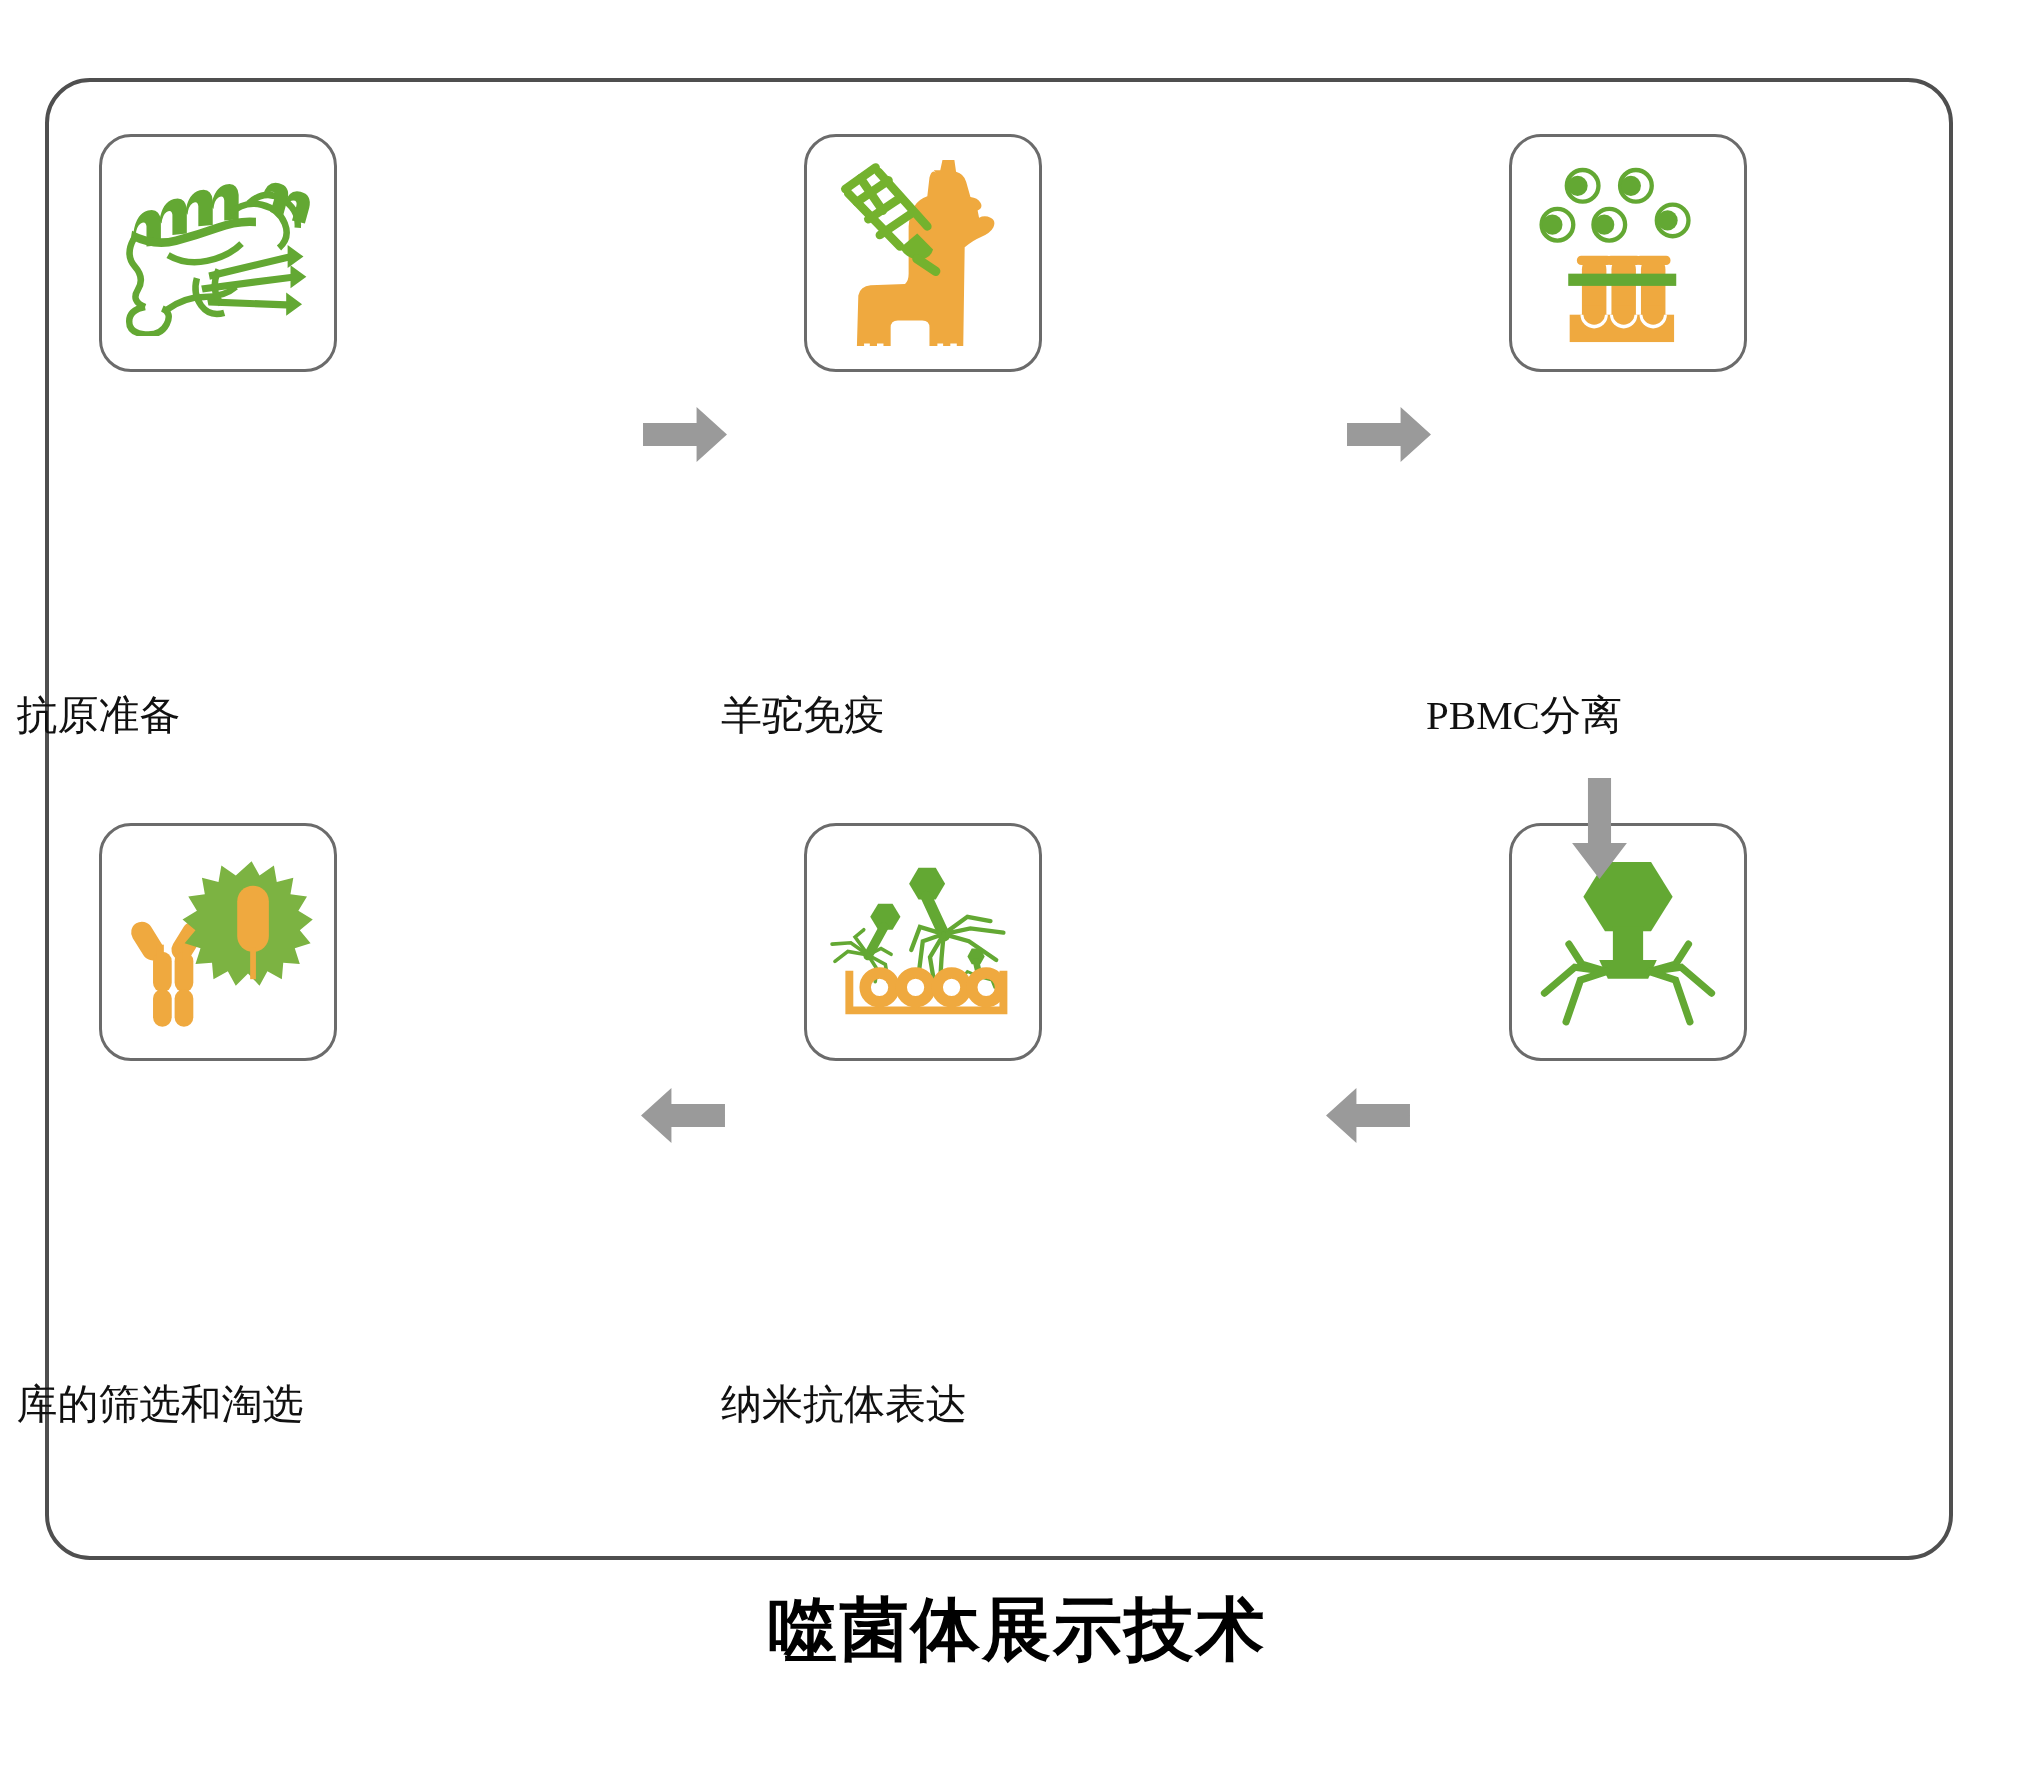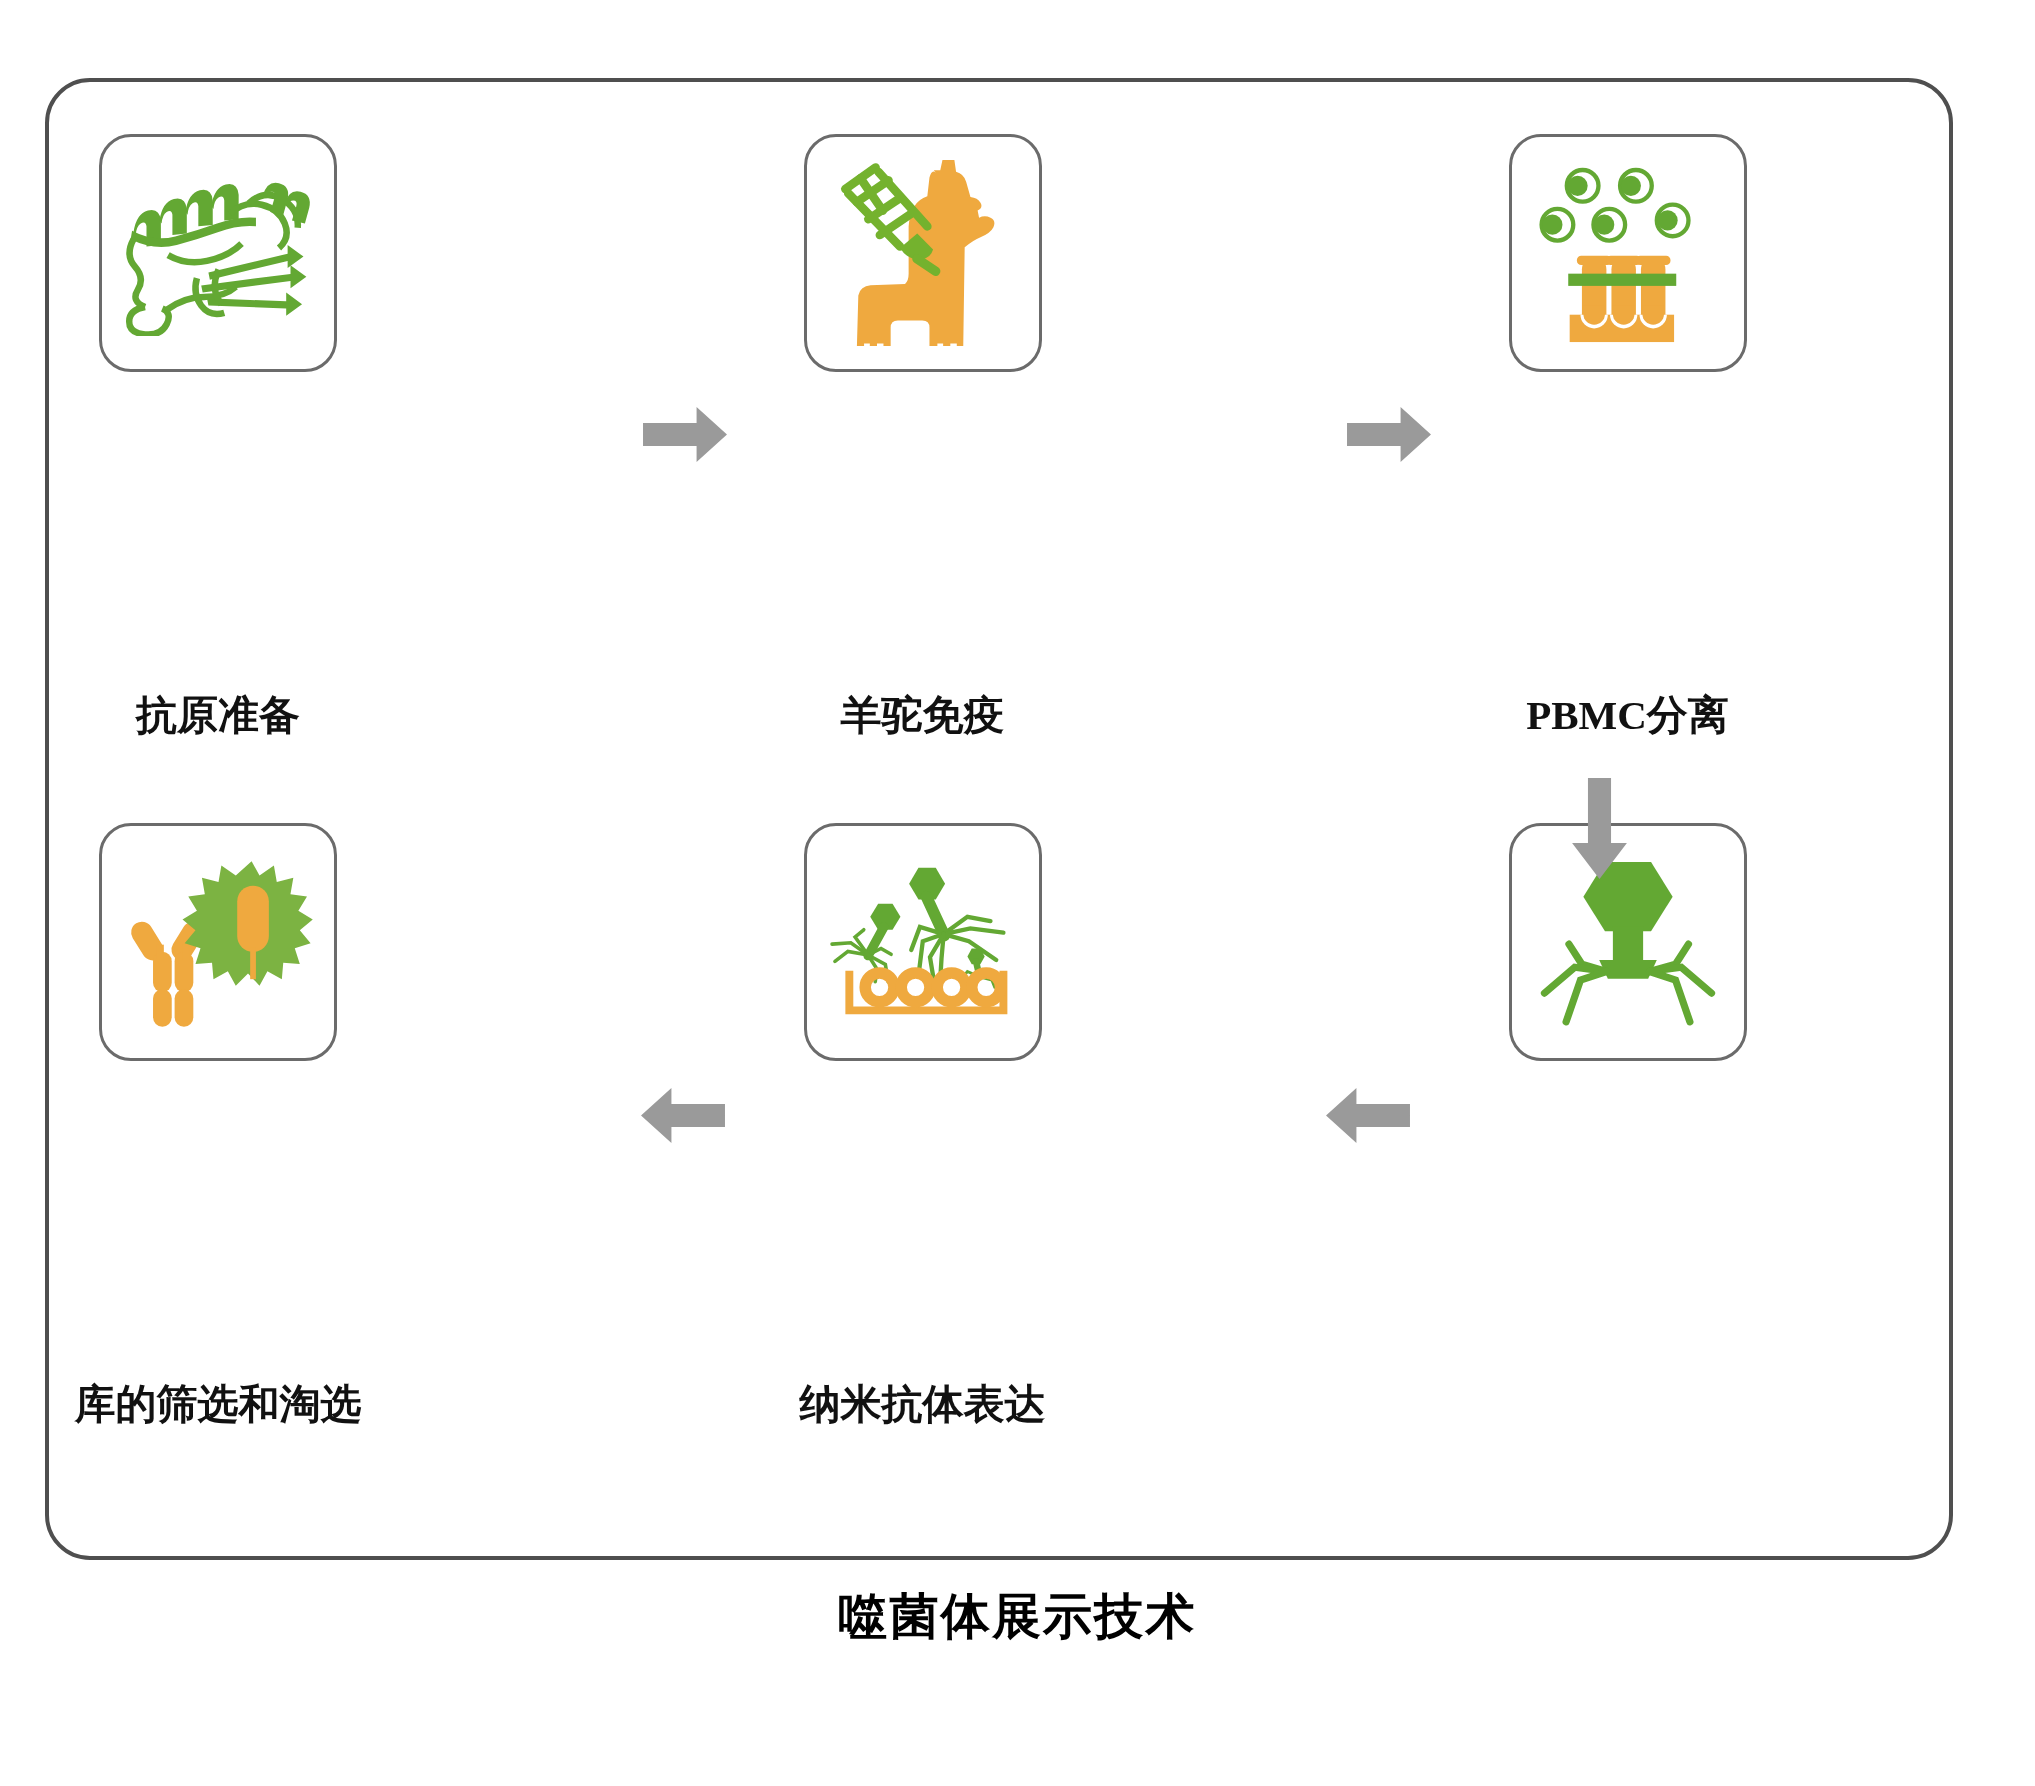--- a/index.html
+++ b/index.html
@@ -47,26 +47,26 @@
     background: #ffffff;
     display: flex;
     align-items: center;
     justify-content: center;
   }
   .step-card svg { display: block; }
 
   .step-label {
     position: absolute;
     width: 403px;
-    text-align: center;
+    text-align: left;
     font-size: 41px;
     line-height: 1.1;
     color: #111111;
     font-family: "Liberation Serif", "DejaVu Serif", serif;
-    font-weight: 700;
+    font-weight: 400;
     white-space: nowrap;
   }
 
   
   .card-antigen   { left: 99px;  top: 134px; }
   .card-llama     { left: 804px; top: 134px; }
   .card-pbmc      { left: 1509px; top: 134px; }
   
   .card-nanobody  { left: 99px;  top: 823px; }
   .card-library   { left: 804px; top: 823px; }
@@ -90,21 +90,21 @@
 
   
   .main-title {
     position: absolute;
     left: 0;
     top: 1584px;
     width: 2035px;
     text-align: center;
     font-family: "Liberation Sans", "DejaVu Sans", sans-serif;
     font-weight: 700;
-    font-size: 49px;
+    font-size: 69px;
     letter-spacing: 2.2px;
     color: #000000;
   }
 </style>
 </head>
 <body>
 
 <div id="stage">
 
   <div class="outer-frame"></div>

